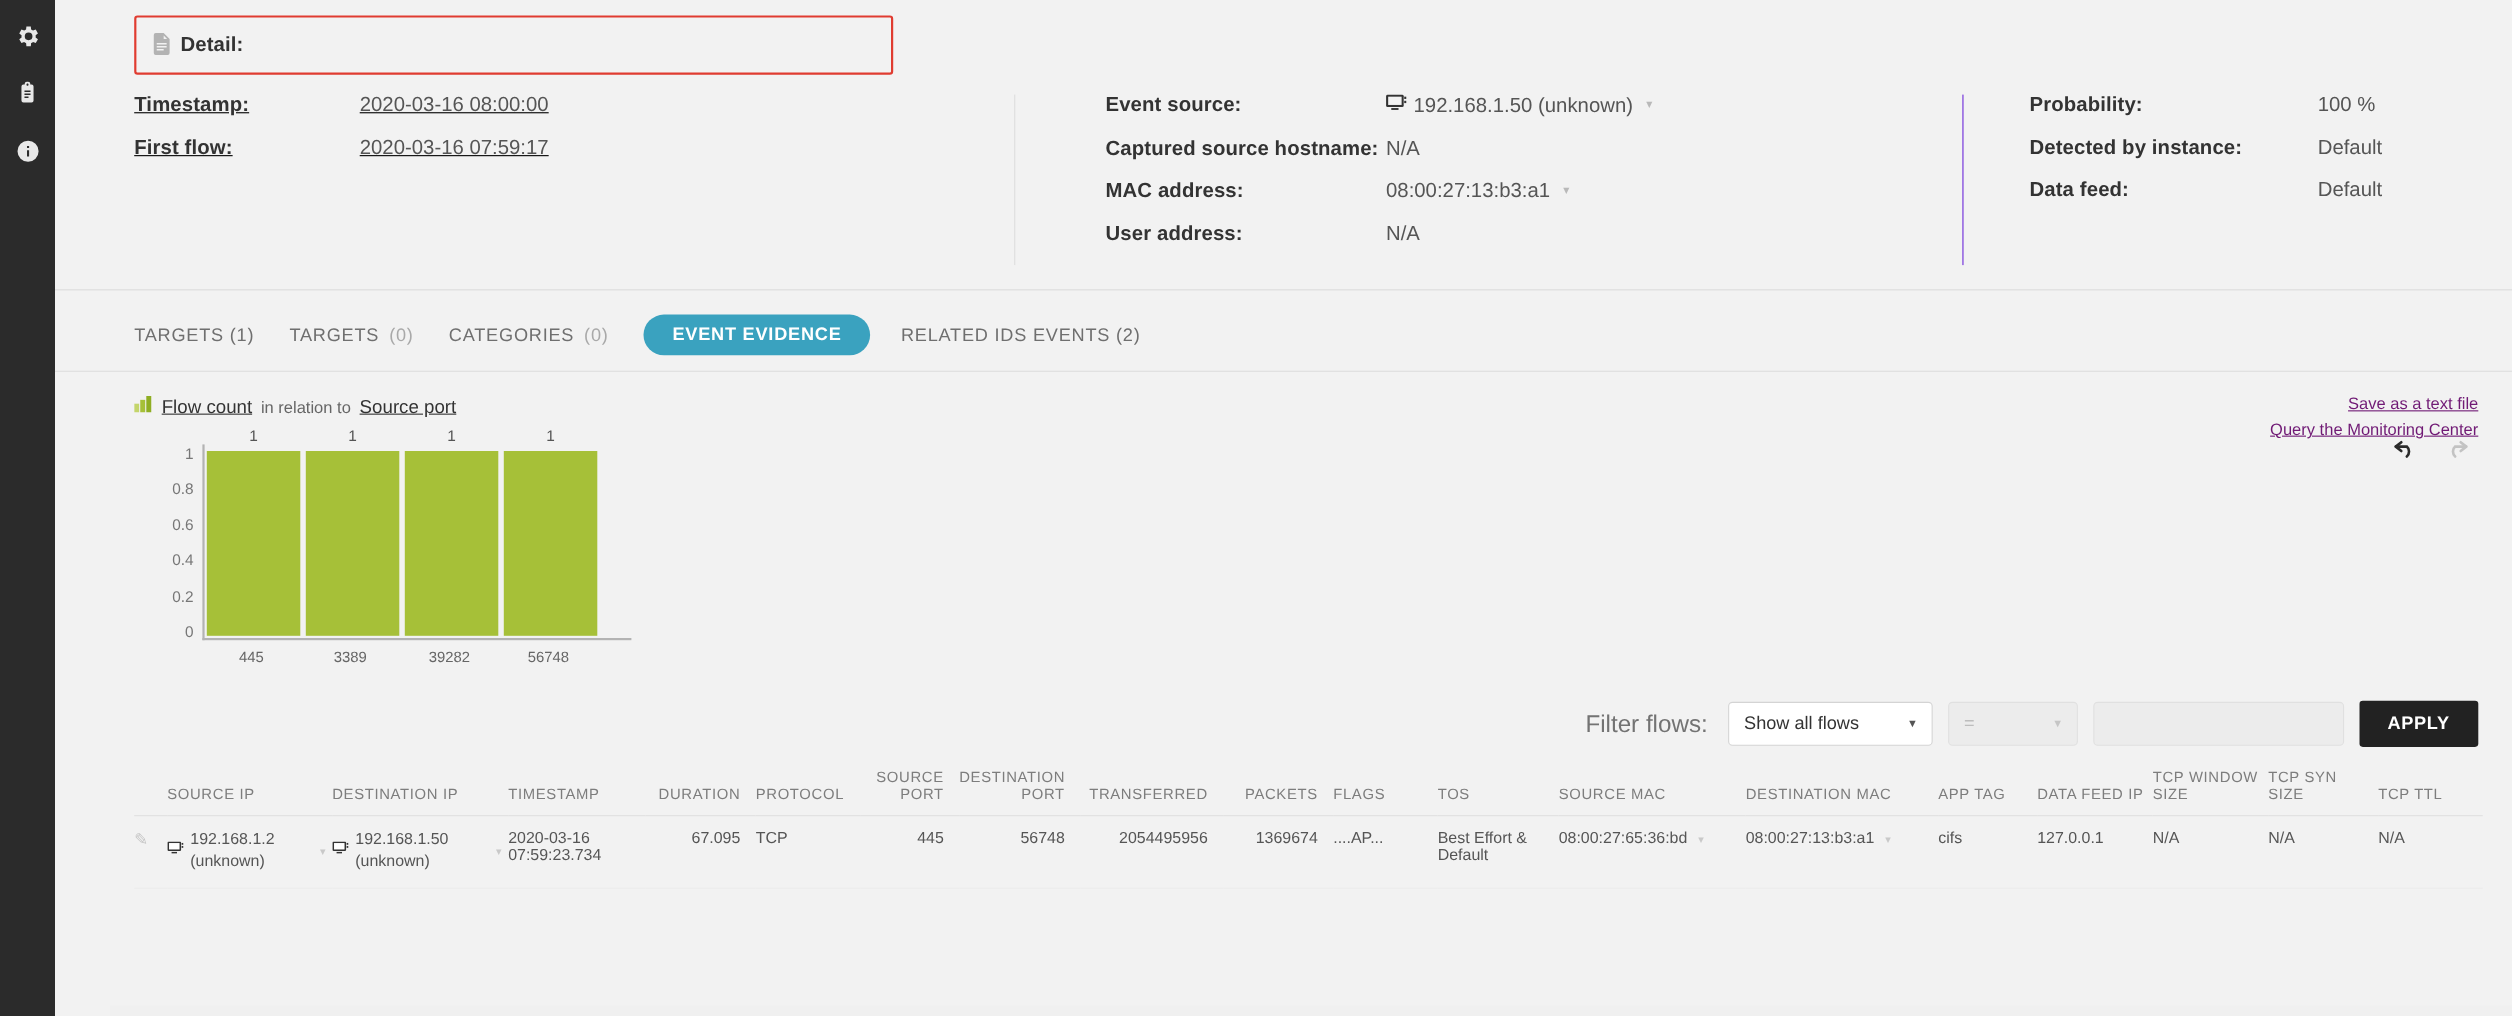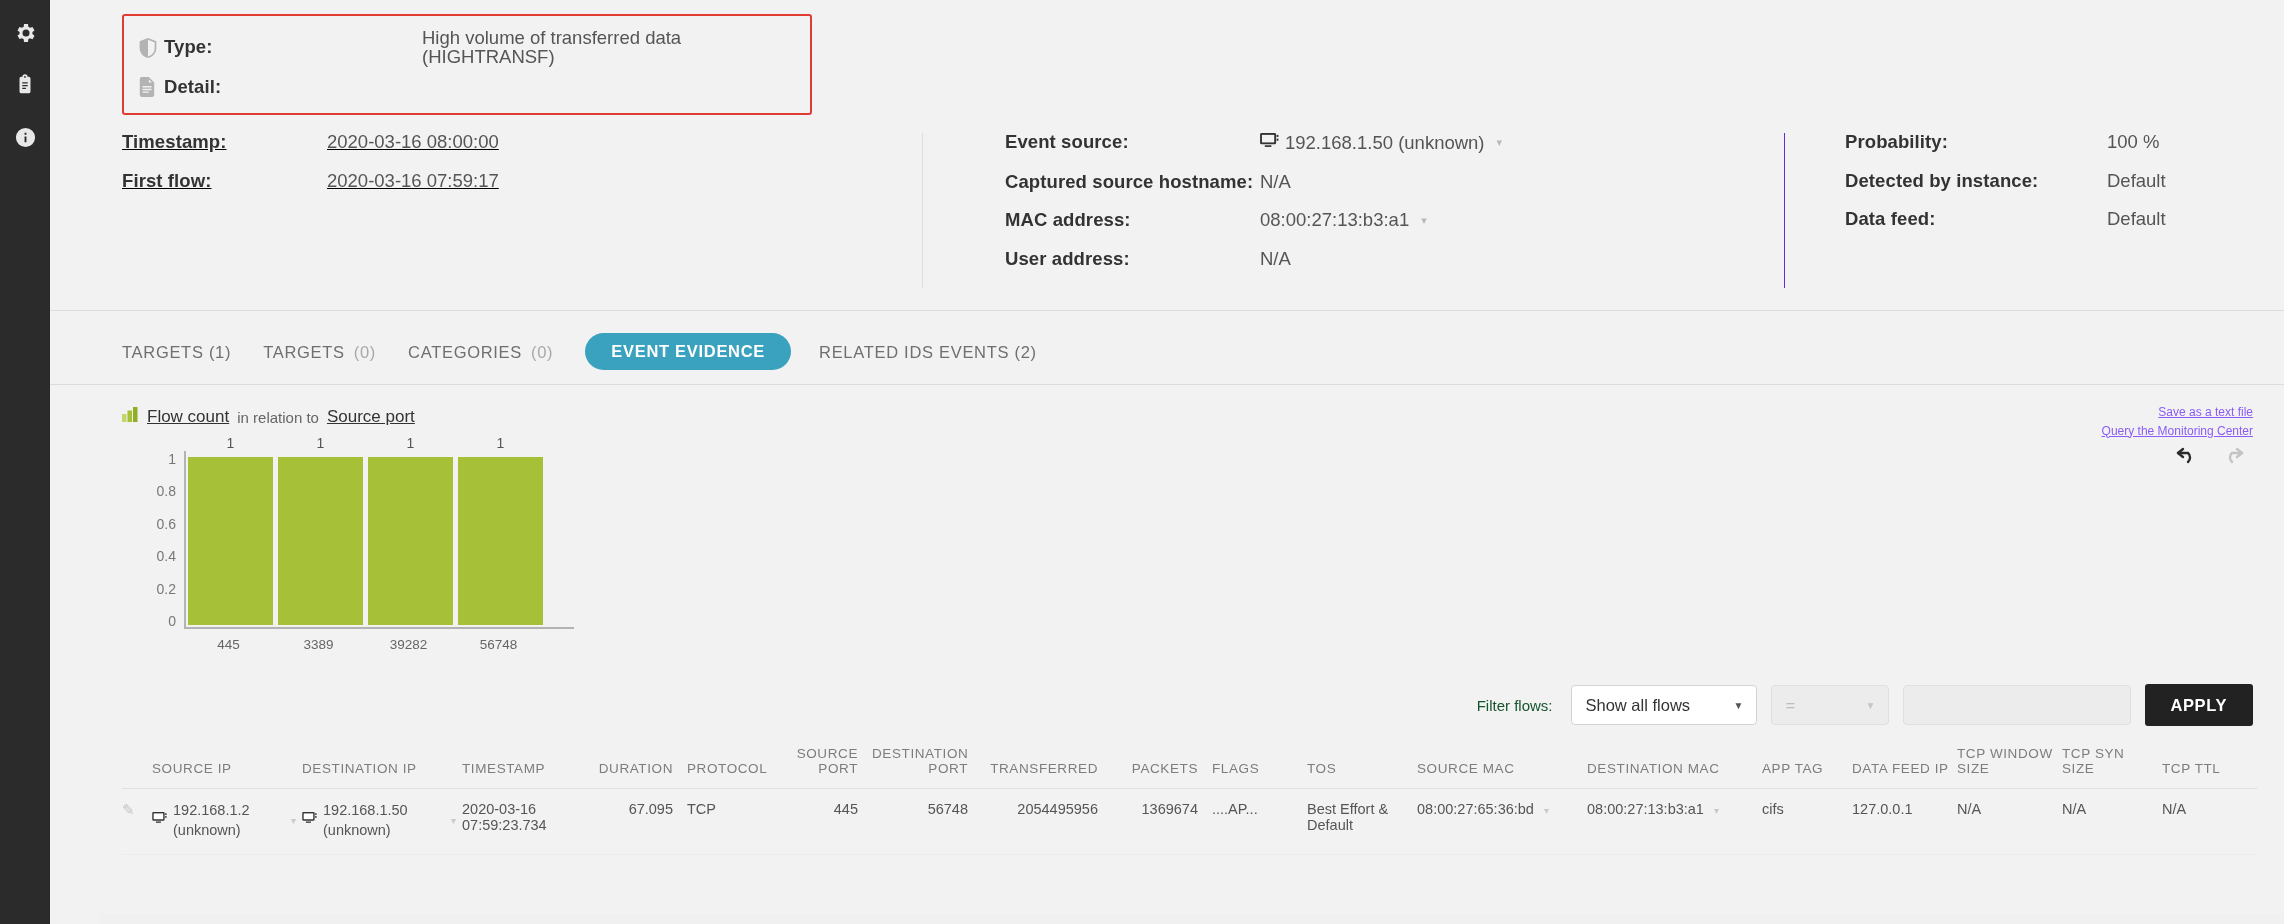--- a/index.html
+++ b/index.html
@@ -89,21 +89,21 @@
   
   .chart-block { padding: 22px 0 0 72px; position: relative; }
   .chart-title { display: flex; align-items: center; gap: 8px; font-size: 17px; color: #444; }
   .chart-title .lnk { text-decoration: underline; color: #333; cursor: pointer; }
   .chart-title .plain { color: #666; font-size: 15px; }
   .links-tr {
     position: absolute; right: 32px; top: 18px; text-align: right;
     line-height: 1.55;
   }
   .links-tr a {
-    display: block; font-size: 12px; color: #8b5cf6;
+    display: block; font-size: 15px; color: #701a75;
     text-decoration: underline; cursor: pointer;
   }
   .undo-redo {
     position: absolute; right: 38px; top: 60px; display: flex; gap: 22px; align-items: center;
   }
 
   .chart { position: relative; height: 215px; width: 430px; margin: 24px 0 0 22px; }
   .y-axis-lbls {
     position: absolute; left: 0; top: 0; height: 178px; width: 32px;
     display: flex; flex-direction: column; justify-content: space-between;
@@ -118,21 +118,21 @@
   .bar { width: 100%; background: #a6c038; }
   .bar-lbl { position: absolute; top: -22px; width: 100%; text-align: center; font-size: 14px; color: #555; }
   .x-lbls { position: absolute; left: 42px; top: 186px; width: 390px; display: flex; gap: 5px; }
   .x-lbl { width: 85px; text-align: center; font-size: 13.5px; color: #666; }
 
   
   .filter-bar {
     display: flex; align-items: center; justify-content: flex-end;
     gap: 14px; padding: 18px 32px 14px 0;
   }
-  .filter-lbl { font-size: 15px; color: #14532d; margin-right: 4px; }
+  .filter-lbl { font-size: 22px; color: #737373; margin-right: 4px; }
   .sel {
     position: relative; background: #fff; border: 1px solid #d4d4d4; border-radius: 4px;
     height: 40px; display: flex; align-items: center; padding: 0 34px 0 14px;
     font-size: 16.5px; color: #333; min-width: 186px; cursor: pointer;
   }
   .sel .car { position: absolute; right: 12px; font-size: 10px; color: #555; }
   .sel.muted { background: #ececec; color: #bdbdbd; min-width: 118px; border-color:#e0e0e0; }
   .sel.muted .car { color: #c6c6c6; }
   .txtin {
     background: #ececec; border: 1px solid #e0e0e0; border-radius: 4px;
@@ -185,29 +185,20 @@
       <svg width="23" height="23" viewBox="0 0 24 24" fill="#e8e8e8">
         <path d="M12 2a10 10 0 100 20 10 10 0 000-20zm1 15h-2v-6h2v6zm0-8h-2V7h2v2z"></path>
       </svg>
     </div>
   </div>
 
   <div class="main">
 
     <div class="hl-wrap">
       <div class="hl-box">
-        <div class="kv-row">
-          <span class="kv-icon">
-            <svg width="20" height="22" viewBox="0 0 24 26" fill="#b3b3b3">
-              <path d="M12 1L2 5v8c0 6 4.2 10.8 10 12 5.8-1.2 10-6 10-12V5L12 1zm0 2.2l8 3.2V13c0 5-3.4 9.1-8 10.2V3.2z"></path>
-            </svg>
-          </span>
-          <span class="kv-label">Type:</span>
-          <span class="kv-value">High volume of transferred data (HIGHTRANSF)</span>
-        </div>
         <div class="kv-row">
           <span class="kv-icon">
             <svg width="18" height="22" viewBox="0 0 20 24" fill="#b3b3b3">
               <path d="M12 1H4a2 2 0 00-2 2v18a2 2 0 002 2h12a2 2 0 002-2V7l-6-6zm0 2.5L15.5 7H12V3.5zM5 11h10v1.5H5V11zm0 3h10v1.5H5V14zm0 3h7v1.5H5V17z"></path>
             </svg>
           </span>
           <span class="kv-label">Detail:</span>
         </div>
       </div>
     </div>

